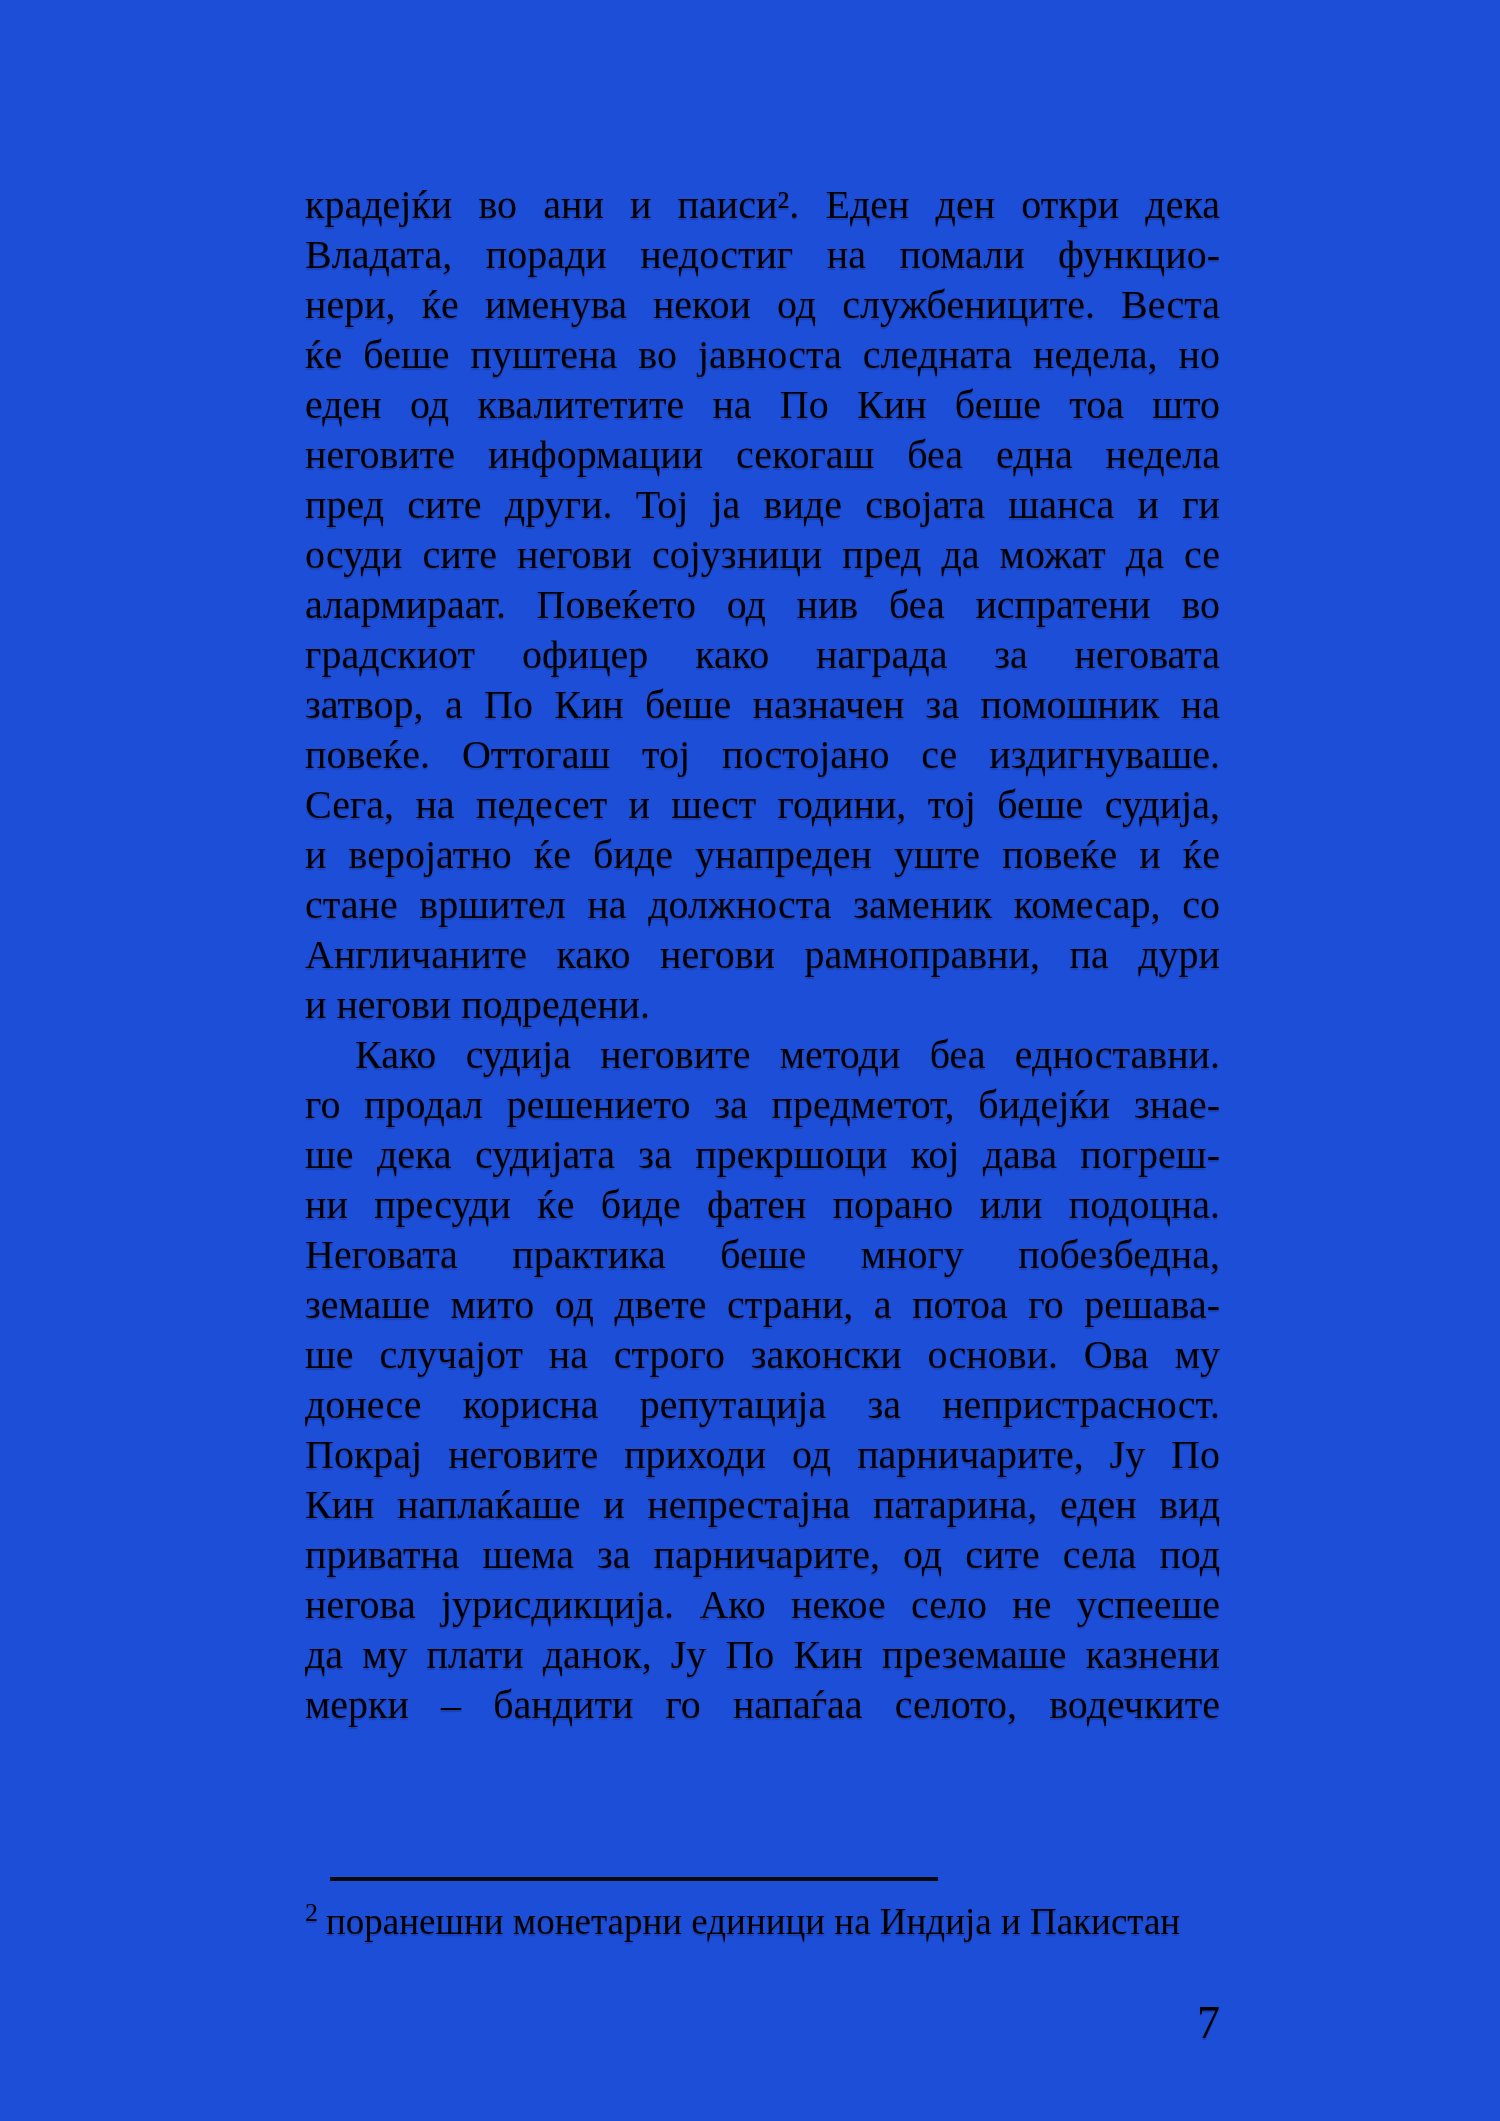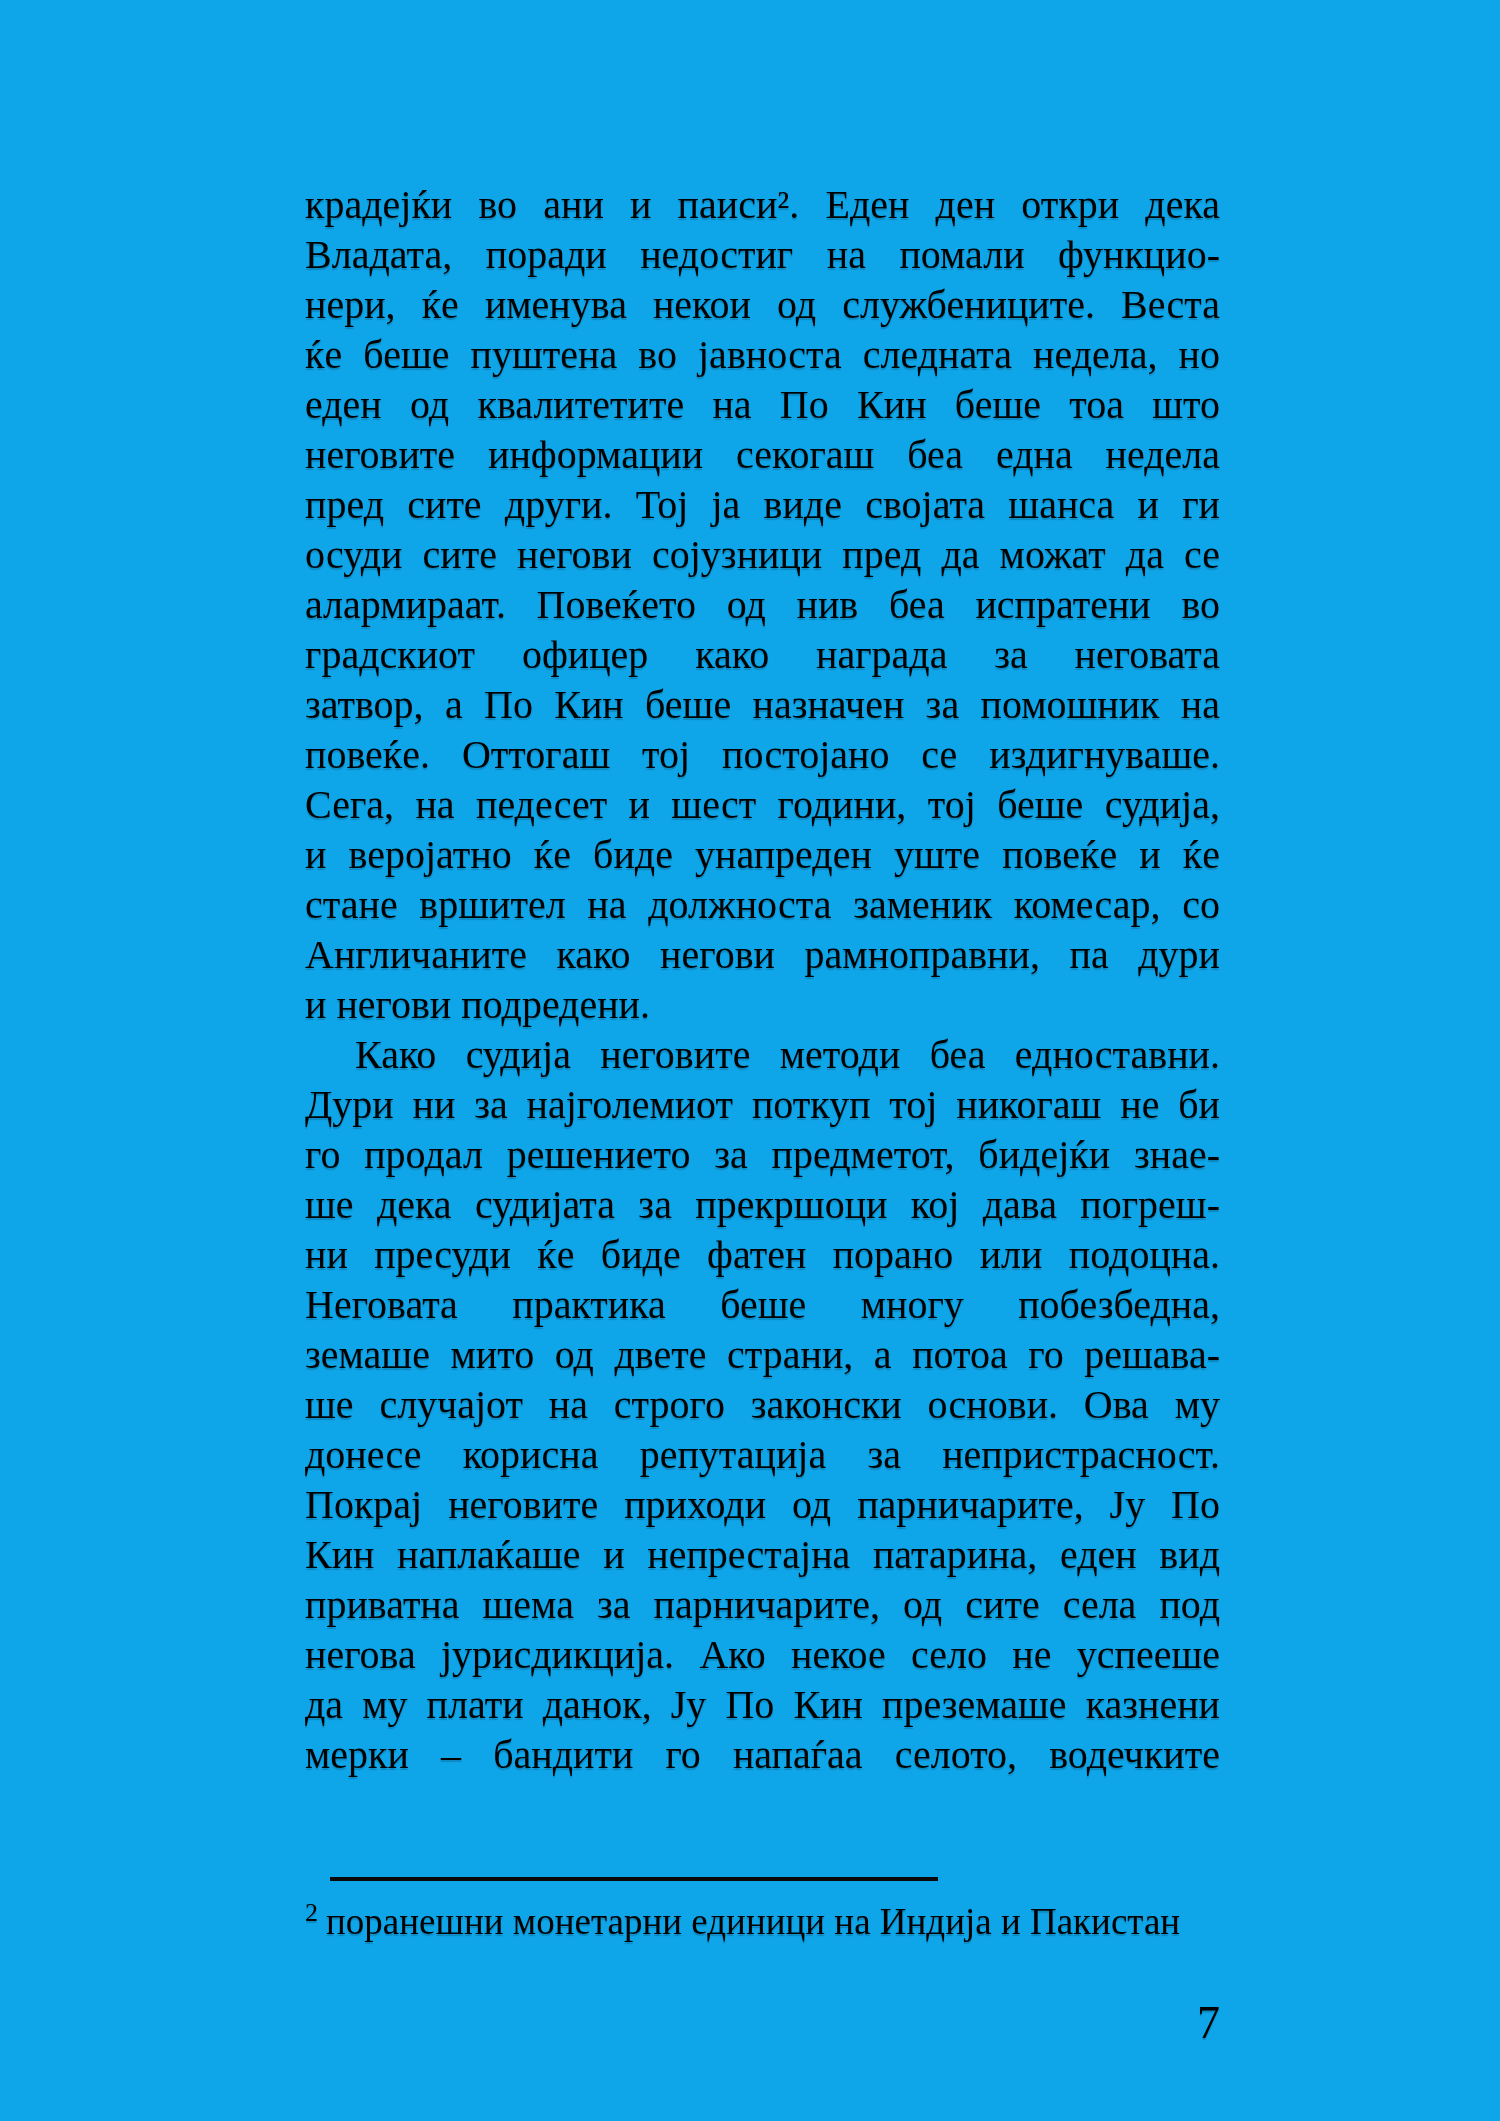--- a/index.html
+++ b/index.html
@@ -4,21 +4,21 @@
 <style>
   html, body {
     margin: 0;
     padding: 0;
     background: #ffffff;
   }
   .page {
     position: relative;
     width: 1500px;
     height: 2121px;
-    background: #0ea5e9;
+    background: #1d4ed8;
     overflow: hidden;
     font-family: "Liberation Serif", "DejaVu Serif", serif;
     color: #000000;
   }
   .text-block {
     position: absolute;
     left: 305px;
     top: 180px;
     width: 915px;
   }
@@ -88,21 +88,20 @@
       <div class="line">алармираат. Повеќето од нив беа испратени во</div>
       <div class="line">градскиот офицер како награда за неговата</div>
       <div class="line">затвор, а По Кин беше назначен за помошник на</div>
       <div class="line">повеќе. Оттогаш тој постојано се издигнуваше.</div>
       <div class="line">Сега, на педесет и шест години, тој беше судија,</div>
       <div class="line">и веројатно ќе биде унапреден уште повеќе и ќе</div>
       <div class="line">стане вршител на должноста заменик комесар, со</div>
       <div class="line">Англичаните како негови рамноправни, па дури</div>
       <div class="line nojust">и негови подредени.</div>
       <div class="line indent">Како судија неговите методи беа едноставни.</div>
-      <div class="line">Дури ни за најголемиот поткуп тој никогаш не би</div>
       <div class="line">го продал решението за предметот, бидејќи знае-</div>
       <div class="line">ше дека судијата за прекршоци кој дава погреш-</div>
       <div class="line">ни пресуди ќе биде фатен порано или подоцна.</div>
       <div class="line">Неговата практика беше многу побезбедна,</div>
       <div class="line">земаше мито од двете страни, а потоа го решава-</div>
       <div class="line">ше случајот на строго законски основи. Ова му</div>
       <div class="line">донесе корисна репутација за непристрасност.</div>
       <div class="line">Покрај неговите приходи од парничарите, Ју По</div>
       <div class="line">Кин наплаќаше и непрестајна патарина, еден вид</div>
       <div class="line">приватна шема за парничарите, од сите села под</div>

